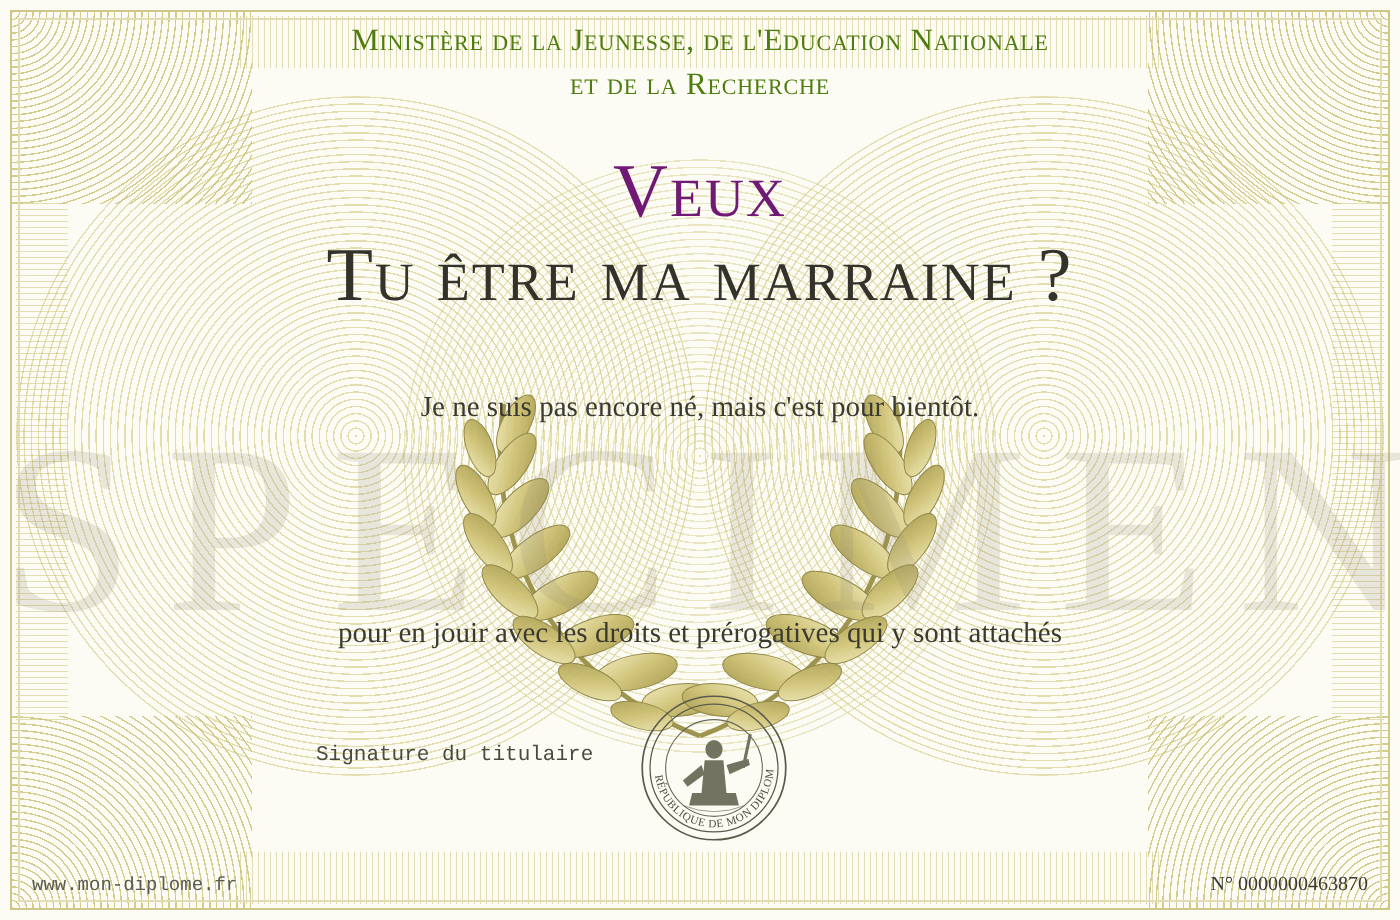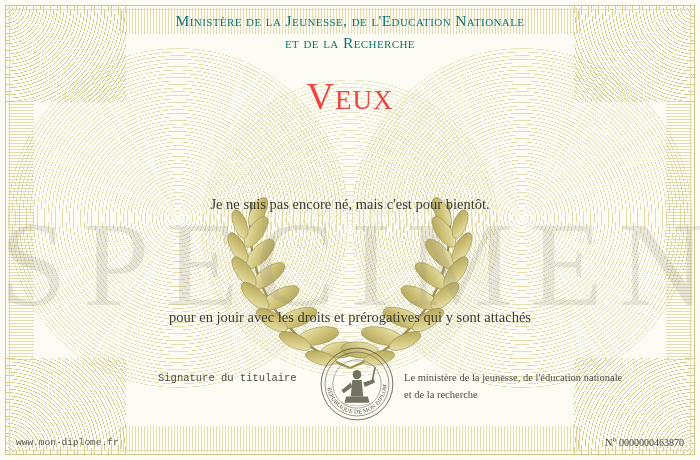--- a/index.html
+++ b/index.html
@@ -116,33 +116,33 @@
 
   .ministry {
     position: absolute;
     left: 0; right: 0;
     top: 10px;
     text-align: center;
     font-variant: small-caps;
     font-size: 15.5px;
     letter-spacing: .4px;
     line-height: 1.45;
-    color: #0f766e;
+    color: #4d7c0f;
   }
   .ministry .l2 { display: block; }
 
   .title-1 {
     position: absolute;
     left: 0; right: 0;
     top: 74px;
     text-align: center;
     font-variant: small-caps;
     font-size: 38px;
     letter-spacing: 1px;
-    color: #ef4444;
+    color: #701a75;
   }
   .title-2 {
     position: absolute;
     left: 0; right: 0;
     top: 116px;
     text-align: center;
     font-variant: small-caps;
     font-size: 38px;
     letter-spacing: 1px;
     color: #33332b;
@@ -287,30 +287,27 @@
   <div class="watermark">SPECIMEN</div>
 
   <div class="content">
 
     <div class="ministry">
       <span>Ministère de la Jeunesse, de l'Education Nationale</span>
       <span class="l2">et de la Recherche</span>
     </div>
 
     <div class="title-1">Veux</div>
+    <div class="title-2">Tu être ma marraine ?</div>
 
     <div class="line-born">Je ne suis pas encore né, mais c'est pour bientôt.</div>
     <div class="line-rights">pour en jouir avec les droits et prérogatives qui y sont attachés</div>
 
     <div class="sig-left">Signature du titulaire</div>
 
-    <div class="sig-right">
-      <div>Le ministère de la jeunesse, de l'éducation nationale</div>
-      <div>et de la recherche</div>
-    </div>
 
     <svg class="seal" viewBox="0 0 100 100">
       <defs>
         <path id="sealarc" d="M 50,50 m -38,0 a 38,38 0 1,1 76,0"></path>
         <path id="sealarcflip" d="M 12,50 a 38,38 0 1,0 76,0"></path>
       </defs>
       <circle cx="50" cy="50" r="46" fill="none" stroke="#5a5a4c" stroke-width="1.1"></circle>
       <circle cx="50" cy="50" r="41" fill="none" stroke="#5a5a4c" stroke-width="0.8"></circle>
       <circle cx="50" cy="50" r="31" fill="none" stroke="#6a6a58" stroke-width="0.7"></circle>
       <text font-family="Liberation Serif, serif" font-size="7.2" fill="#4b4b3f" letter-spacing="0.4">

